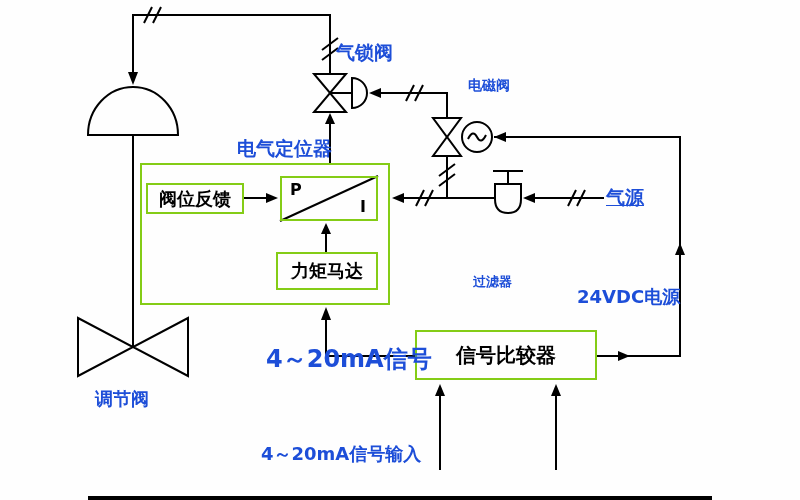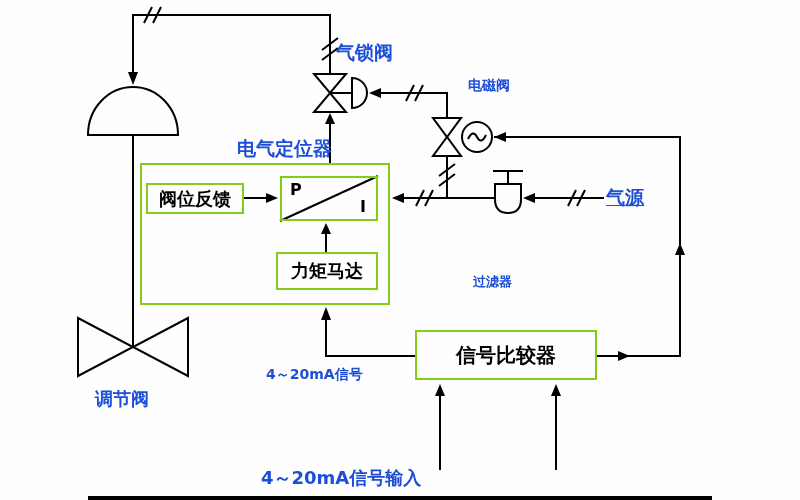--- a/index.html
+++ b/index.html
@@ -149,22 +149,23 @@
   <div class="lbl" style="left:336px; top:43px; font-size:19px;">气锁阀</div>
 
   <div class="lbl" style="left:468px; top:78px; font-size:14px;">电磁阀</div>
 
   <div class="lbl" style="left:189px; top:139px; font-size:19px;margin-left:48px;">电气定位器</div>
 
   <div class="lbl" style="left:473px; top:239px; font-size:13px;margin-top:36px;">过滤器</div>
 
   <div class="lbl" style="left:606px; top:188px; font-size:19px;text-decoration:underline;">气源</div>
 
+  <div class="lbl" style="left:577px; top:288px; font-size:18px;">24VDC电源</div>
 
-  <div class="lbl" style="left:266px; top:367px; font-size:14px;">4～20mA信号</div>
+  <div class="lbl" style="left:266px; top:347px; font-size:24px;">4～20mA信号</div>
 
-  <div class="lbl" style="left:261px; top:445px; font-size:18px;margin-top:24px;">4～20mA信号输入</div>
+  <div class="lbl" style="left:261px; top:445px; font-size:18px;">4～20mA信号输入</div>
 
 
   <div class="lbl" style="left:95px; top:390px; font-size:18px;">调节阀</div>
 
   <div id="bottom-bar" style="left:88px; top:496px; width:624px; height:4px;"></div>
 </div>
 
 </body></html>

